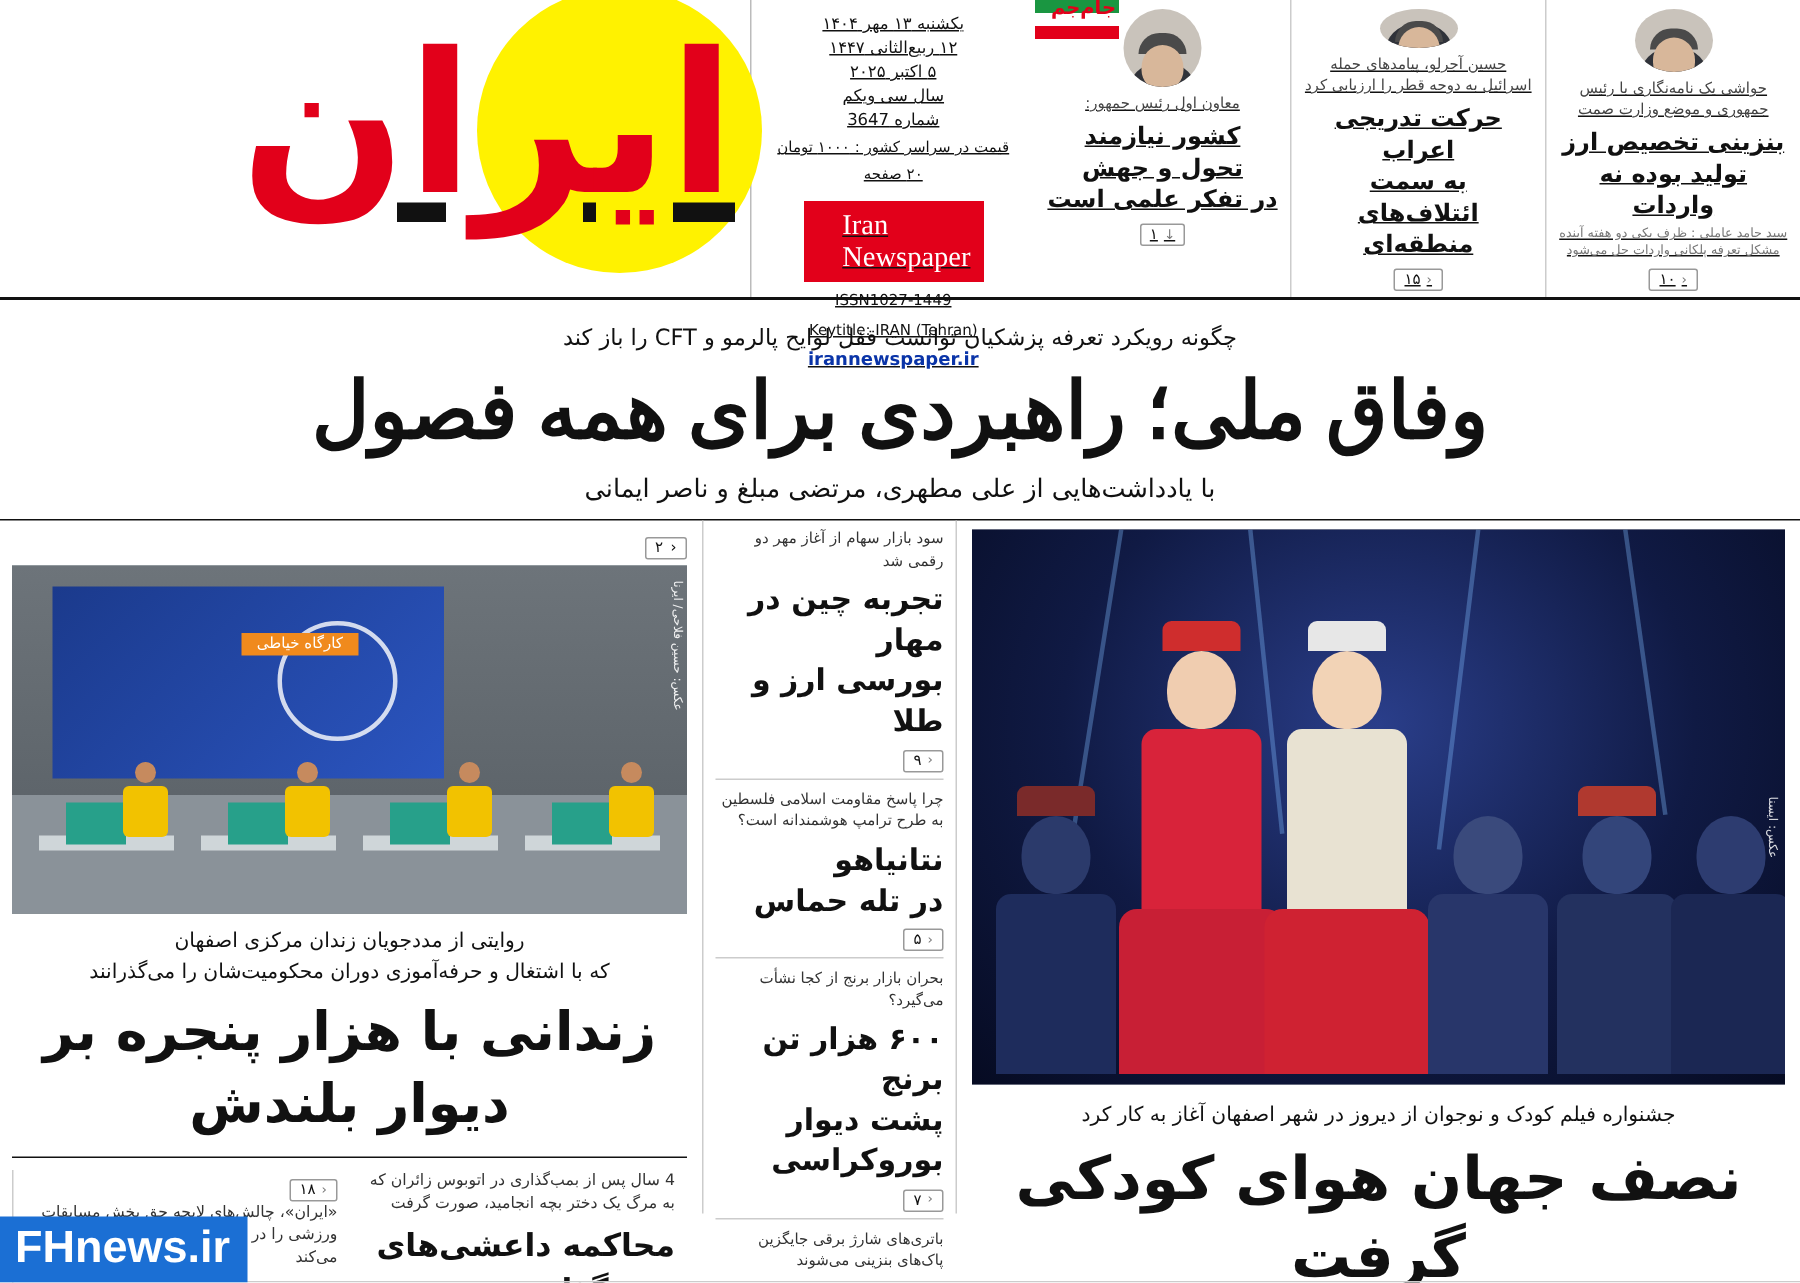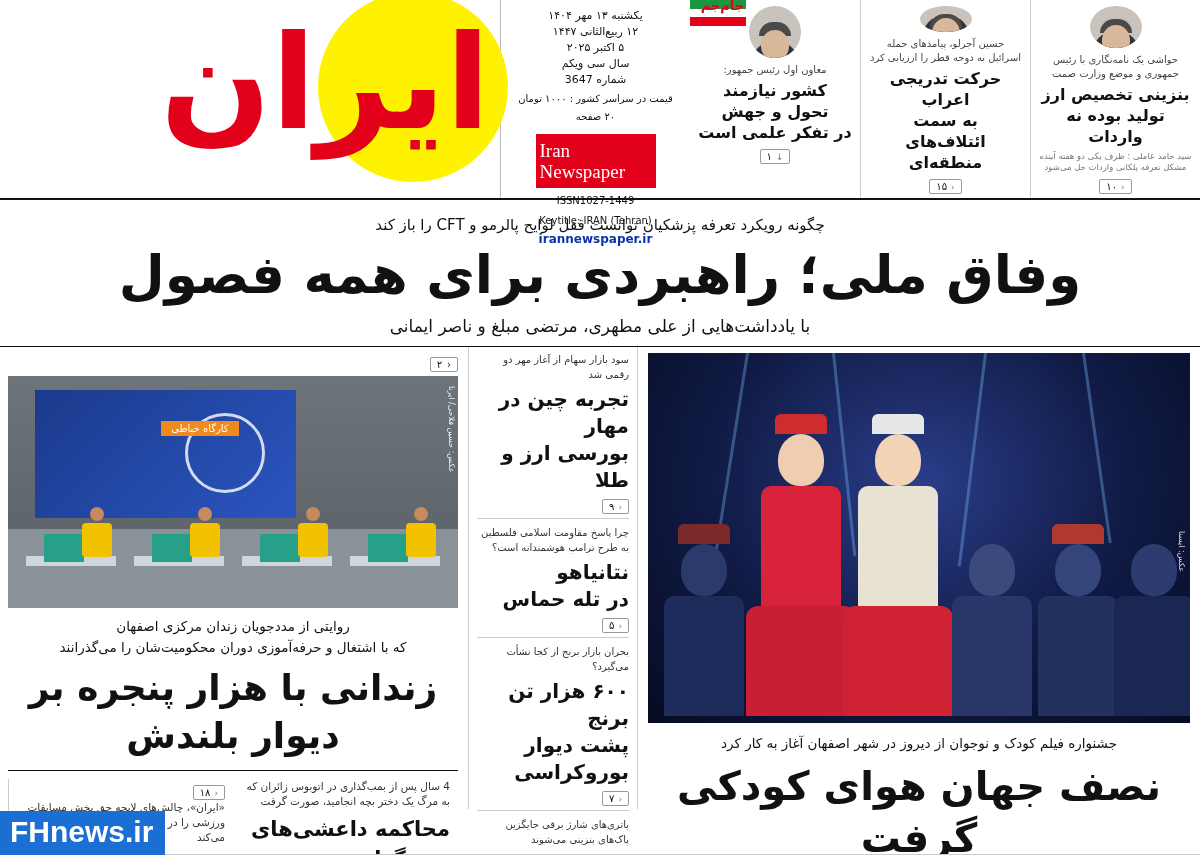--- a/index.html
+++ b/index.html
@@ -12,20 +12,21 @@
     color: #111;
   }
   .page { width: 1200px; height: 855px; position: relative; }
 
   
   .masthead {
     display: flex; flex-direction: row-reverse;
     height: 200px; width: 1200px;
     border-bottom: 2px solid #111;
     position: relative;
+    text-decoration: underline;
   }
   .logo-block {
     width: 500px; position: relative;
     display: flex; align-items: flex-start; justify-content: flex-start;
   }
   .yellow-dot {
     position: absolute; left: 318px; top: -8px;
     width: 190px; height: 190px; border-radius: 50%;
     background: #fff200;
   }
@@ -48,21 +49,21 @@
     font-size: 11px; text-align: center;
     display: flex; flex-direction: column; align-items: center;
   }
   .date-lines { line-height: 15px; font-size: 11px; }
   .date-lines div { margin-bottom: 1px; }
   .bullet-line { font-size: 10px; margin-top: 4px; line-height: 14px; }
   .iran-badge {
     background: #e2001a; color: #fff;
     font-family: "Liberation Serif", serif;
     font-size: 19px; line-height: 21px;
-    padding: 6px 4px; margin-top: 10px;
+    padding: 6px 26px; margin-top: 10px;
     direction: ltr; text-align: left; width: 120px;
   }
   .issn { font-size: 10px; margin-top: 6px; direction: ltr; line-height: 14px; }
   .site { font-size: 12px; color: #0a34a8; font-weight: bold; margin-top: 4px; direction: ltr; }
 
   
   .teasers { display: flex; flex-direction: row-reverse; flex: 1; }
   .teaser {
     width: 170px; padding: 6px 8px 4px 8px;
     border-left: 1px solid #ccc;
@@ -115,21 +116,21 @@
   .flag-corner .jam {
     position: absolute; right: 2px; top: -2px;
     color: #e2001a; font-size: 13px; font-weight: bold;
   }
 
   
   .lead { padding: 14px 20px 10px 20px; border-bottom: 1px solid #111; text-align: center; }
   .lead-kicker { font-size: 15px; line-height: 22px; margin-bottom: 8px; }
   .lead-title {
     font-size: 53px; font-weight: bold; line-height: 62px;
-    letter-spacing: -1px; margin-bottom: 10px;
+    letter-spacing: -1px; margin-bottom: 10px; font-family: Liberation Serif, serif;
   }
   .lead-sub { font-size: 17px; font-weight: normal; }
 
   
   .body-grid {
     display: flex; flex-direction: row-reverse;
     height: 462px;
   }
   .col-right { width: 468px; padding: 6px 10px 0 8px; position: relative; }
   .col-mid { width: 170px; padding: 6px 8px 0 8px; border-right: 1px solid #ccc; border-left: 1px solid #ccc; }

